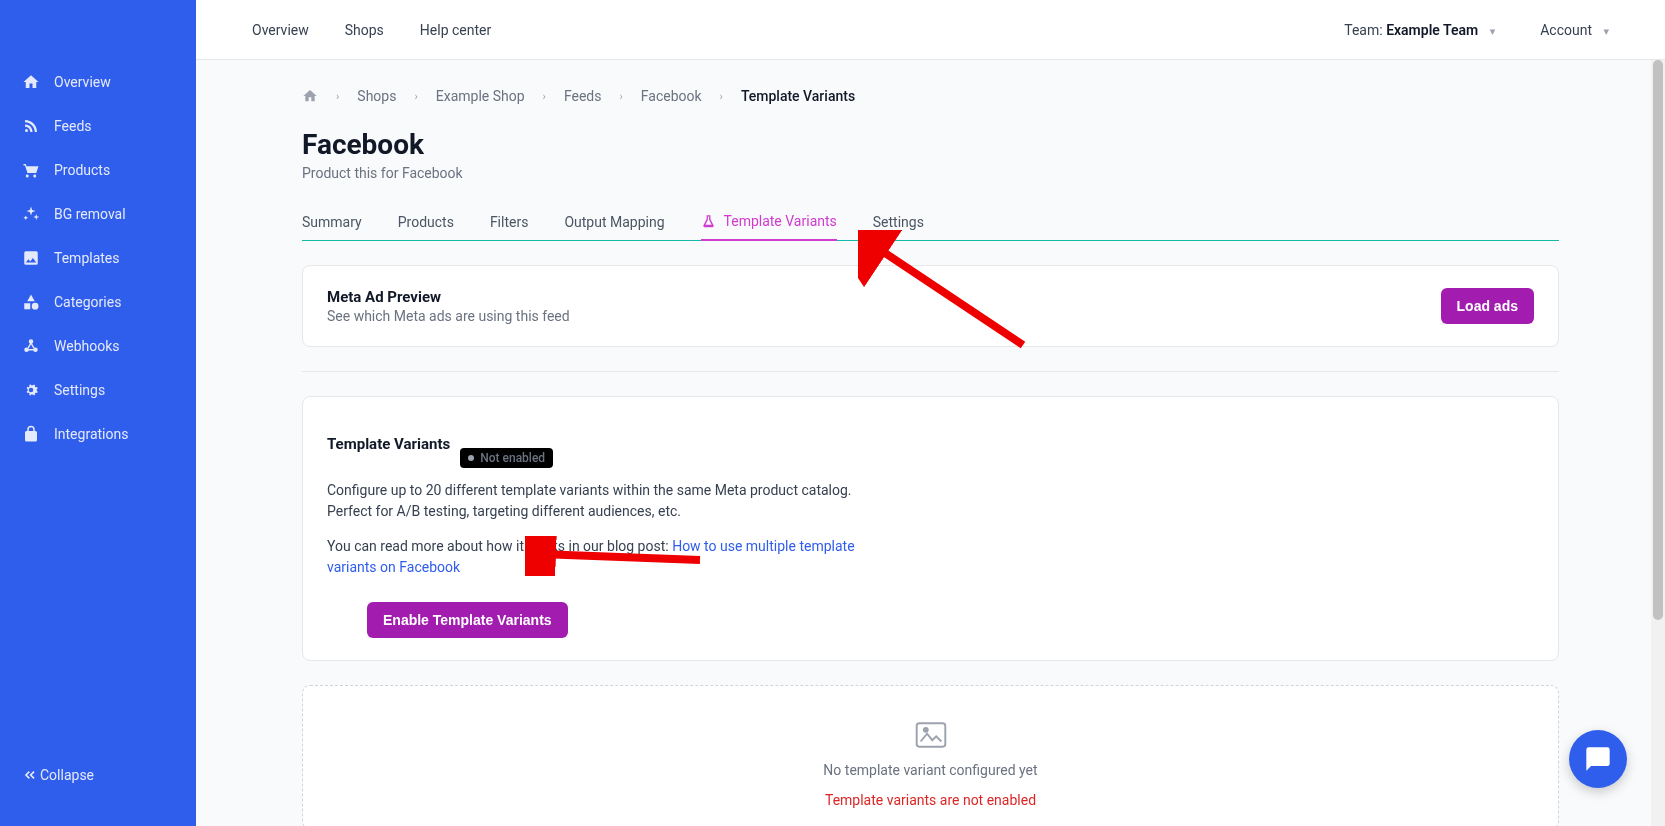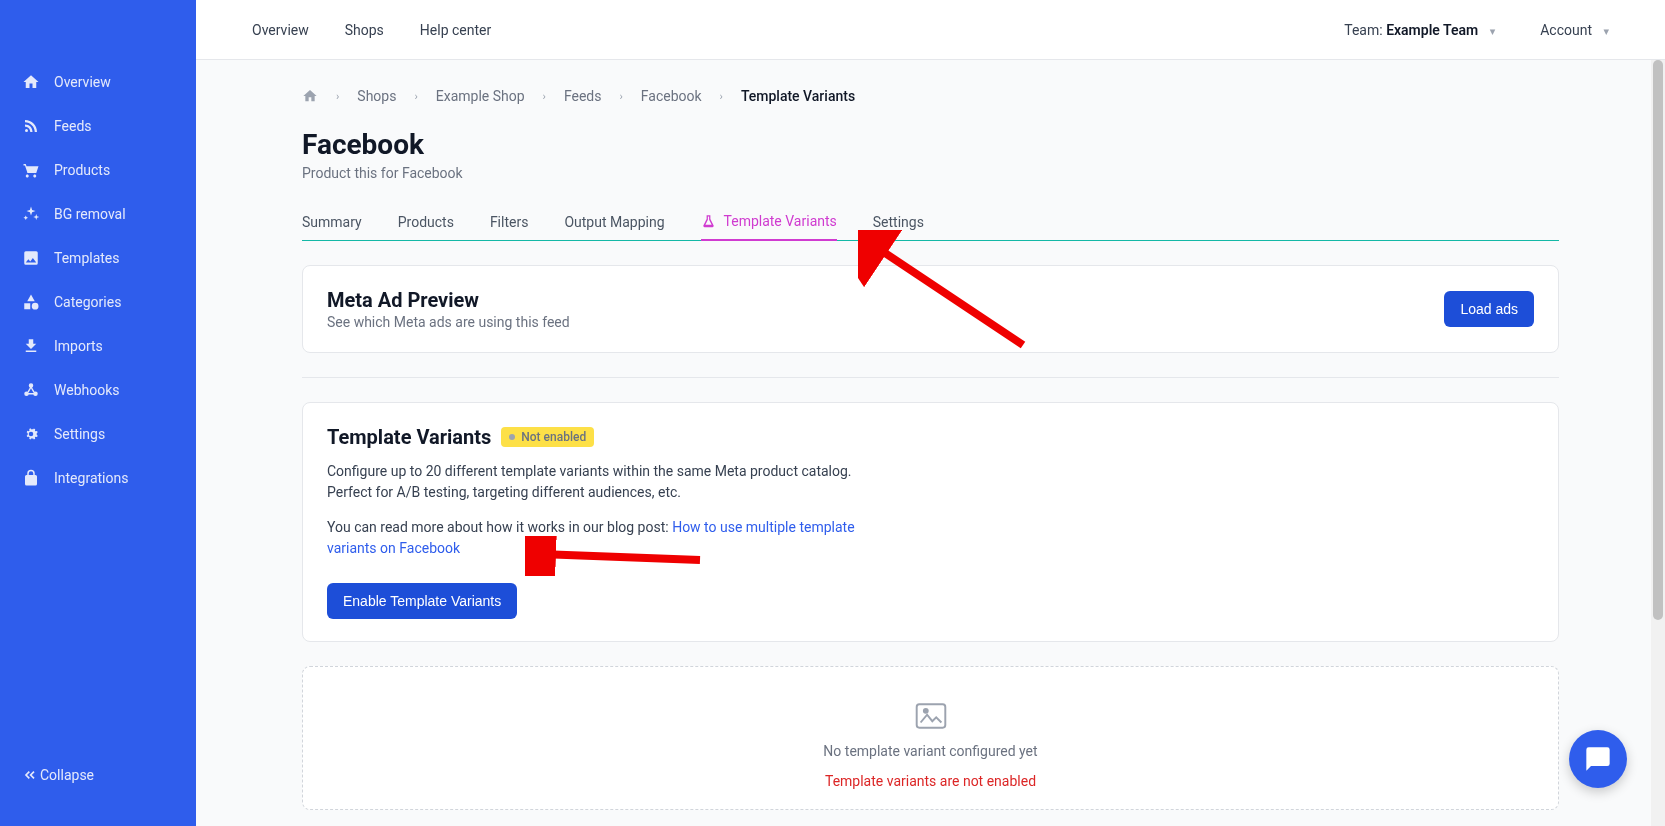--- a/index.html
+++ b/index.html
@@ -37,26 +37,26 @@
 .page-subtitle { color: #6b7280; margin-bottom: 22px; }
 
 
 .tabs { display: flex; gap: 36px; border-bottom: 1px solid #14b8a6; margin-bottom: 24px; }
 .tab { padding: 10px 0; color: #4b5563; cursor: pointer; display: flex; align-items: center; gap: 8px; }
 .tab.active { color: #d03bd0; border-bottom: 2px solid #d03bd0; margin-bottom: -1px; }
 
 
 .card { background: #fff; border: 1px solid #e5e7eb; border-radius: 8px; padding: 22px 24px; margin-bottom: 24px; }
 .card-split { display: flex; justify-content: space-between; align-items: center; }
-.card-title { font-size: 20px; font-weight: 700; color: #111827; margin-bottom: 2px; }
+.card-title { font-size: 15px; font-weight: 700; color: #111827; margin-bottom: 2px; }
 .card-sub { color: #6b7280; font-size: 14px; }
-.btn-primary { background: #1d4ed8; color: #fff; border: none; border-radius: 6px; padding: 10px 16px; font-size: 14px; font-weight: 400; cursor: pointer; }
+.btn-primary { background: #a21caf; color: #fff; border: none; border-radius: 6px; padding: 10px 16px; font-size: 14px; font-weight: 700; cursor: pointer; margin-left: 40px; }
 .divider { height: 1px; background: #e5e7eb; margin-bottom: 24px; }
 
-.badge { display: inline-flex; align-items: center; gap: 6px; background: #fde047; color: #6b7280; font-size: 12px; padding: 3px 8px; border-radius: 4px; margin-left: 10px; font-weight: 500; }
+.badge { display: inline-flex; align-items: center; gap: 6px; background: #000000; color: #6b7280; font-size: 12px; padding: 3px 8px; border-radius: 4px; margin-left: 10px; font-weight: 500; margin-top: 29px; }
 .badge-dot { width: 6px; height: 6px; border-radius: 50%; background: #9ca3af; }
 .body-text { color: #374151; line-height: 1.5; margin-bottom: 14px; }
 .link { color: #2f5dec; cursor: pointer; }
 
 
 .dashed-card { border: 1px dashed #d1d5db; border-radius: 8px; padding: 36px 24px 20px; text-align: center; background: #fff; }
 .empty-icon { color: #9ca3af; margin-bottom: 14px; }
 .empty-text { color: #6b7280; margin-bottom: 14px; }
 .error-text { color: #dc2626; }
 
@@ -114,28 +114,20 @@
         </span>
       <span>Templates</span>
     </div>
     <div class="sidebar-item">
       <span class="icon">
           <svg width="18" height="18" viewBox="0 0 24 24" fill="currentColor">
             <path d="M12 2l-5 9h10l-5-9zM17.5 13a4.5 4.5 0 1 0 0 9 4.5 4.5 0 0 0 0-9zM3 13.5h8v8H3v-8z"></path>
           </svg>
         </span>
       <span>Categories</span>
-    </div>
-    <div class="sidebar-item">
-      <span class="icon">
-          <svg width="18" height="18" viewBox="0 0 24 24" fill="currentColor">
-            <path d="M19 9h-4V3H9v6H5l7 7 7-7zM5 18v2h14v-2H5z"></path>
-          </svg>
-        </span>
-      <span>Imports</span>
     </div>
     <div class="sidebar-item">
       <span class="icon">
           <svg width="18" height="18" viewBox="0 0 24 24" fill="none" stroke="currentColor" stroke-width="2">
             <circle cx="12" cy="6" r="2" fill="currentColor"></circle>
             <circle cx="6" cy="17" r="2" fill="currentColor"></circle>
             <circle cx="18" cy="17" r="2" fill="currentColor"></circle>
             <path d="M12 8l-4 7M12 8l4 7M8 17h8"></path>
           </svg>
         </span>

